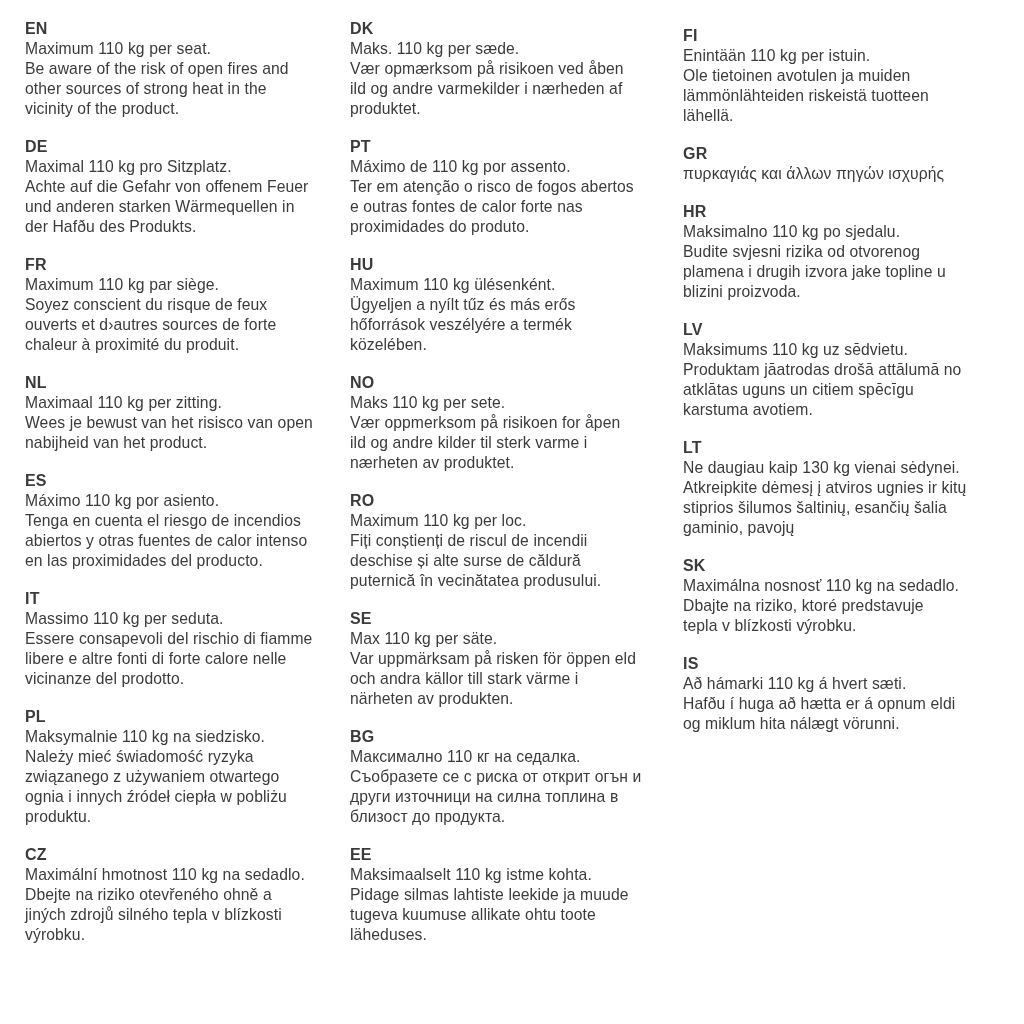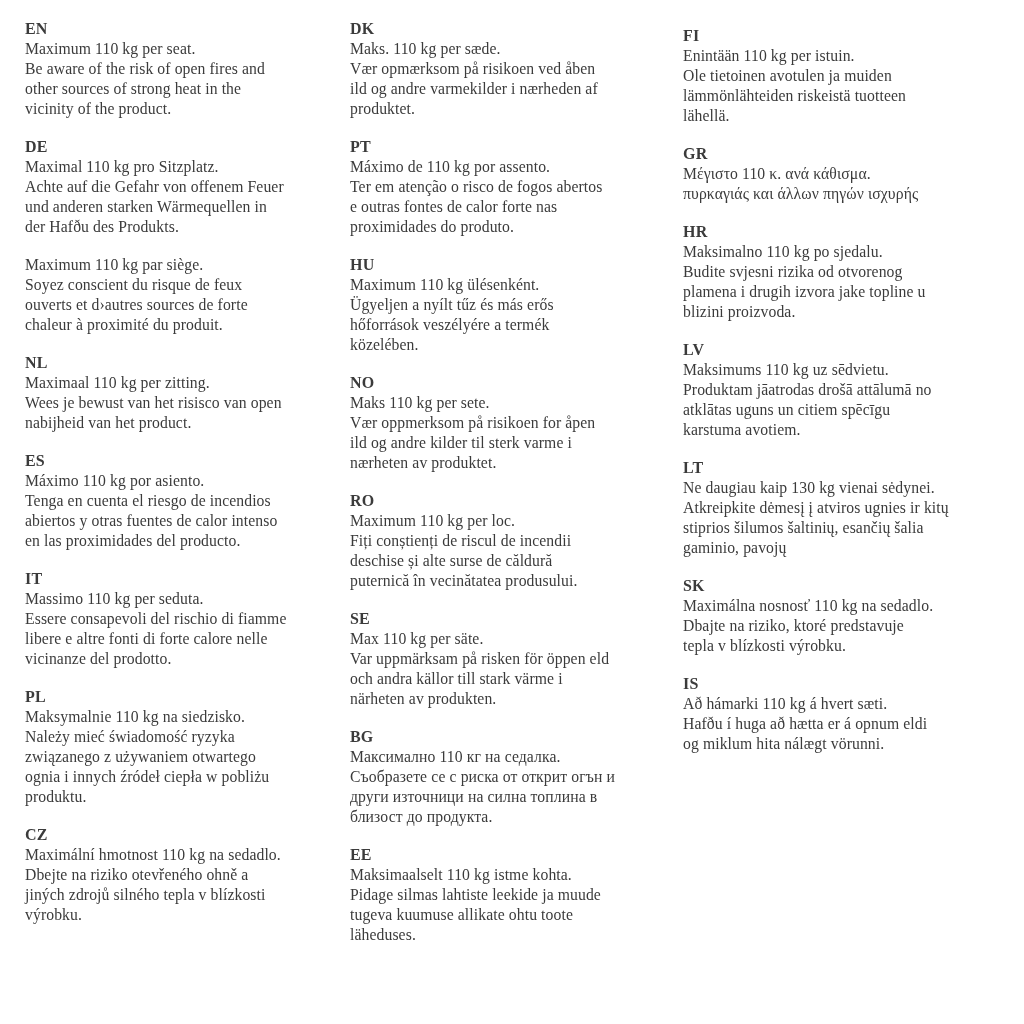--- a/index.html
+++ b/index.html
@@ -13,21 +13,20 @@
     position: relative;
     font-family: "Liberation Sans", "DejaVu Sans", sans-serif;
     color: #3b3b3b;
     overflow: hidden;
   }
   .page {
     position: absolute;
     top: 0; left: 0;
     width: 1024px;
     height: 824px;
-    font-family: Liberation Serif, serif;
   }
   .column {
     position: absolute;
     top: 19px;
   }
   .col-1 { left: 25px;  width: 320px; }
   .col-2 { left: 350px; width: 328px; }
   .col-3 { left: 683px; width: 338px; margin-top: 7px; }
   .block {
     margin: 0 0 18px 0;
@@ -58,20 +57,21 @@
         <div class="line">vicinity of the product.</div>
       </div>
       <div class="block">
         <div class="code">DE</div>
         <div class="line">Maximal 110 kg pro Sitzplatz.</div>
         <div class="line">Achte auf die Gefahr von offenem Feuer</div>
         <div class="line">und anderen starken Wärmequellen in</div>
         <div class="line">der Hafðu des Produkts.</div>
       </div>
       <div class="block">
+        <div class="code">FR</div>
         <div class="line">Maximum 110 kg par siège.</div>
         <div class="line">Soyez conscient du risque de feux</div>
         <div class="line">ouverts et d›autres sources de forte</div>
         <div class="line">chaleur à proximité du produit.</div>
       </div>
       <div class="block">
         <div class="code">NL</div>
         <div class="line">Maximaal 110 kg per zitting.</div>
         <div class="line">Wees je bewust van het risisco van open</div>
         <div class="line">nabijheid van het product.</div>
@@ -167,21 +167,20 @@
   <div class="column col-3">
       <div class="block">
         <div class="code">FI</div>
         <div class="line">Enintään 110 kg per istuin.</div>
         <div class="line">Ole tietoinen avotulen ja muiden</div>
         <div class="line">lämmönlähteiden riskeistä tuotteen</div>
         <div class="line">lähellä.</div>
       </div>
       <div class="block">
         <div class="code">GR</div>
-        <div class="line">Μέγιστο 110 κ. ανά κάθισμα.</div>
         <div class="line">πυρκαγιάς και άλλων πηγών ισχυρής</div>
       </div>
       <div class="block">
         <div class="code">HR</div>
         <div class="line">Maksimalno 110 kg po sjedalu.</div>
         <div class="line">Budite svjesni rizika od otvorenog</div>
         <div class="line">plamena i drugih izvora jake topline u</div>
         <div class="line">blizini proizvoda.</div>
       </div>
       <div class="block">

